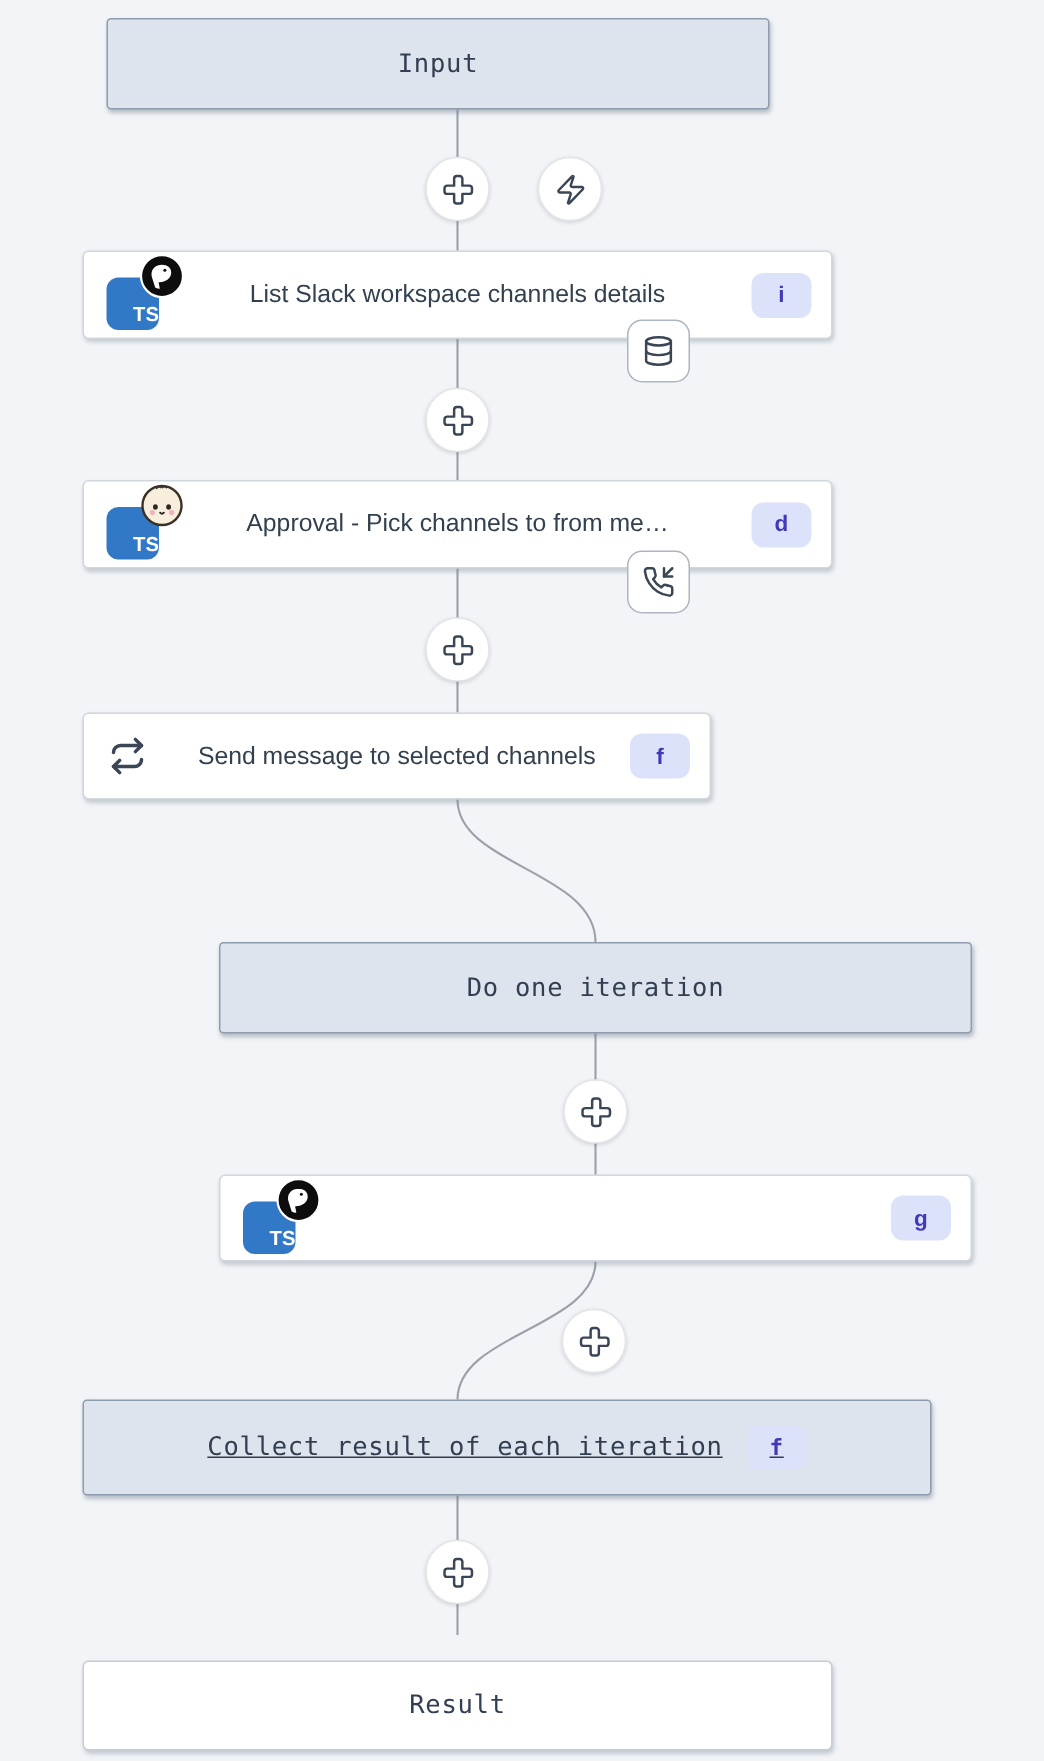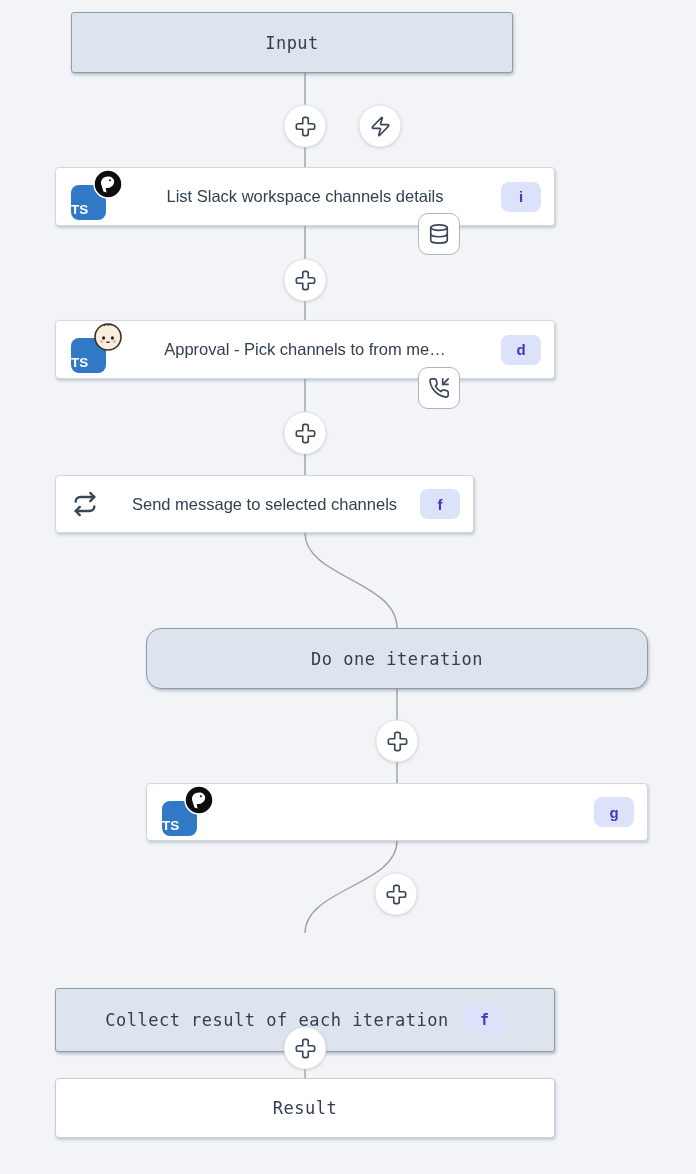--- a/index.html
+++ b/index.html
@@ -33,21 +33,21 @@
     min-width:40px;height:30px;border-radius:8px;background:#dde2fb;
     display:flex;align-items:center;justify-content:center;
     font-weight:bold;font-size:15px;color:#4238b8;box-sizing:border-box;padding:0 6px;
   }
   .idbadge.inline{
     position:static;transform:none;margin-left:16px;
   }
   .langwrap{position:absolute;left:15px;top:17px;width:36px;height:36px;z-index:3;}
   .ts-square{
     position:absolute;left:0;top:0;width:35px;height:35px;border-radius:8px;background:#3178c6;
-    display:flex;align-items:flex-end;justify-content:flex-start;
+    display:flex;align-items:flex-end;justify-content:flex-end;
     color:#fff;font-weight:bold;font-size:13.5px;padding-bottom:3px;box-sizing:border-box;
   }
   .runtime{position:absolute;left:22px;top:-16px;width:30px;height:30px;}
   .loop-icon{position:absolute;left:15px;top:50%;transform:translateY(-50%);width:28px;height:28px;}
 
   .plusbtn,.zapbtn{
     position:absolute;z-index:4;width:43px;height:43px;border-radius:50%;
     background:#fff;border:1px solid #e2e5ea;box-shadow:0 1px 3px rgba(0,0,0,.14);
     display:flex;align-items:center;justify-content:center;
     transform:translate(-50%,-50%);padding:0;cursor:pointer;
@@ -155,21 +155,21 @@
     <svg class="ico loop-icon" viewBox="0 0 24 24" stroke-width="2">
       <path d="M4 10c0-2.2 1.8-4 4-4h12"></path>
       <path d="m16.5 2.5 3.5 3.5-3.5 3.5"></path>
       <path d="M20 14c0 2.2-1.8 4-4 4H4"></path>
       <path d="m7.5 14.5-3.5 3.5 3.5 3.5"></path>
     </svg>
     <span class="step-title">Send message to selected channels</span>
     <span class="idbadge">f</span>
   </div>
 
-  <div class="box vbox" style="left:146px;top:628px;width:502px;height:61px;border-radius:15px;">
+  <div class="box vbox" style="left:146px;top:628px;width:502px;height:61px;">
     <span>Do one iteration</span>
   </div>
 
   <button class="plusbtn" style="left:397px;top:741px;">
     <svg class="ico" width="22" height="22" viewBox="0 0 24 24" stroke-width="1.8">
       <path d="M11 2a2 2 0 0 0-2 2v5H4a2 2 0 0 0-2 2v2a2 2 0 0 0 2 2h5v5a2 2 0 0 0 2 2h2a2 2 0 0 0 2-2v-5h5a2 2 0 0 0 2-2v-2a2 2 0 0 0-2-2h-5V4a2 2 0 0 0-2-2z"></path>
     </svg>
   </button>
 
   <div class="box wbox" style="left:146px;top:783px;width:502px;height:58px;">
@@ -185,28 +185,28 @@
     </span>
     <span class="idbadge">g</span>
   </div>
 
   <button class="plusbtn" style="left:396px;top:894px;">
     <svg class="ico" width="22" height="22" viewBox="0 0 24 24" stroke-width="1.8">
       <path d="M11 2a2 2 0 0 0-2 2v5H4a2 2 0 0 0-2 2v2a2 2 0 0 0 2 2h5v5a2 2 0 0 0 2 2h2a2 2 0 0 0 2-2v-5h5a2 2 0 0 0 2-2v-2a2 2 0 0 0-2-2h-5V4a2 2 0 0 0-2-2z"></path>
     </svg>
   </button>
 
-  <div class="box vbox" style="left:55px;top:988px;width:500px;height:64px;">
+  <div class="box vbox" style="left:55px;top:933px;width:566px;height:64px;text-decoration:underline;">
     <span>Collect result of each iteration</span>
     <span class="idbadge inline">f</span>
   </div>
 
   <button class="plusbtn" style="left:305px;top:1048px;">
     <svg class="ico" width="22" height="22" viewBox="0 0 24 24" stroke-width="1.8">
       <path d="M11 2a2 2 0 0 0-2 2v5H4a2 2 0 0 0-2 2v2a2 2 0 0 0 2 2h5v5a2 2 0 0 0 2 2h2a2 2 0 0 0 2-2v-5h5a2 2 0 0 0 2-2v-2a2 2 0 0 0-2-2h-5V4a2 2 0 0 0-2-2z"></path>
     </svg>
   </button>
 
-  <div class="box wbox mono-result" style="left:55px;top:1078px;width:500px;height:60px;">
+  <div class="box wbox mono-result" style="left:55px;top:1107px;width:500px;height:60px;">
     <span>Result</span>
   </div>
 
 </div>
 
 </body></html>

